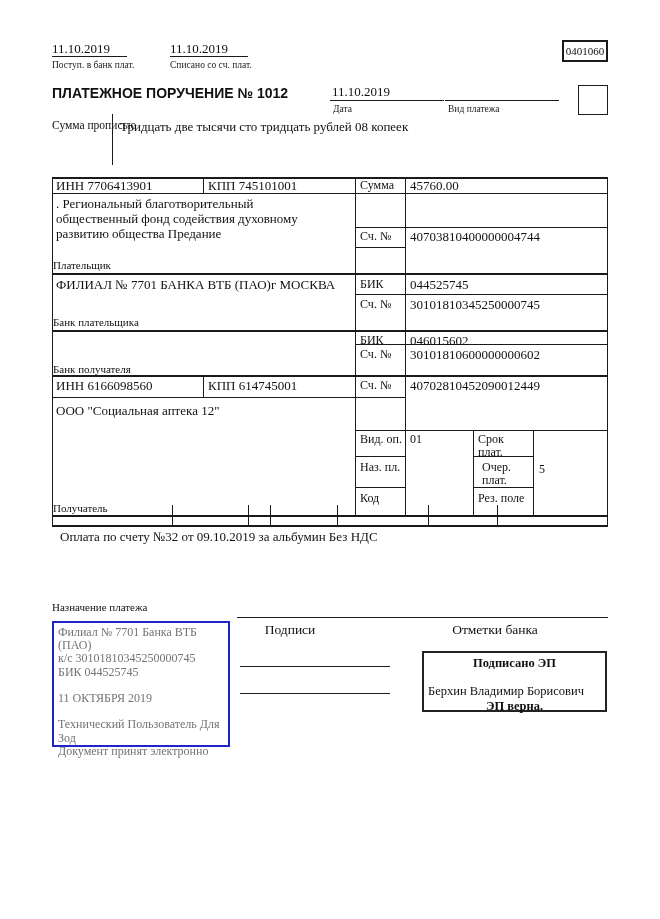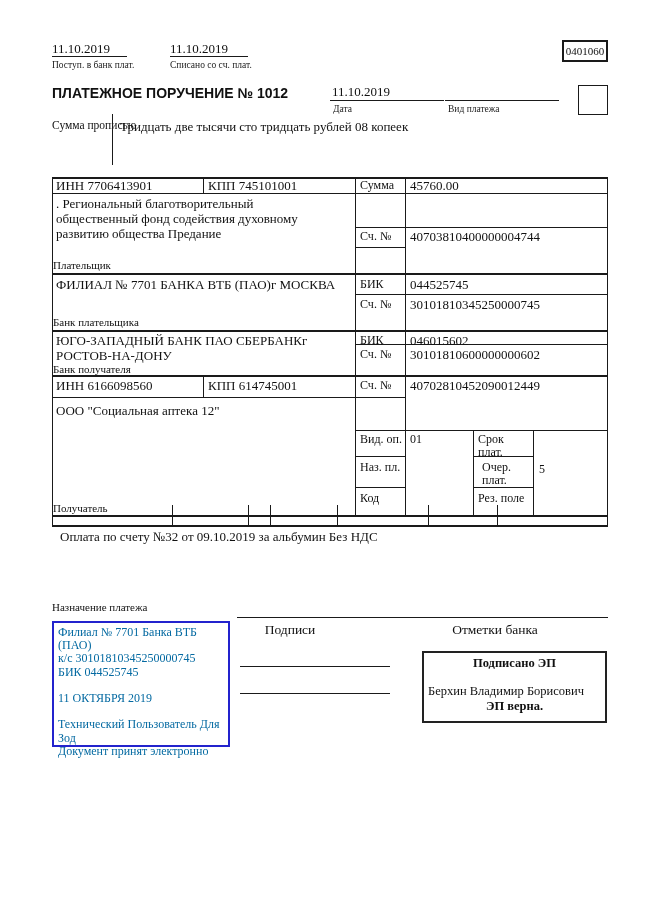--- a/index.html
+++ b/index.html
@@ -14,21 +14,21 @@
   .val{font-size:13px;line-height:15px;white-space:nowrap;}
   .cellpre{white-space:pre-line;}
   .seclabel{font-size:11px;line-height:12px;white-space:nowrap;}
   .tinylabel{font-size:9.5px;line-height:11px;white-space:nowrap;color:#1a1a1a;}
   .gridlabel{font-size:12px;line-height:13px;}
   .underfield{border-bottom:1px solid #1a1a1a;height:16px;font-size:13px;white-space:nowrap;padding-left:2px;}
   .title{font-family:"Liberation Sans", sans-serif;font-weight:bold;font-size:14px;white-space:nowrap;}
   .boxed{border:2px solid #1a1a1a;box-sizing:border-box;}
   .heading13{font-size:13.5px;text-align:center;white-space:nowrap;}
   .bluebox{
-    border:2px solid #2323cd;color:#0369a1;box-sizing:border-box;
+    border:2px solid #2323cd;color:#737373;box-sizing:border-box;
     font-size:12px;line-height:13.2px;padding:3px 4px;white-space:pre-line;
   }
   .stampbox{border:2px solid #222;box-sizing:border-box;font-size:12.5px;}
   .stamp-title{font-weight:bold;text-align:center;margin-top:3px;}
   .stamp-name{padding-left:4px;margin-top:13px;white-space:nowrap;}
   .stamp-kind{font-style:italic;padding-left:9px;white-space:nowrap;}
   .stamp-valid{font-weight:bold;text-align:center;}
 </style>
 </head>
 <body>
@@ -102,22 +102,20 @@
   <div class="abs val" style="left:358px;top:52px;">40703810400000004744</div>
   <div class="abs seclabel" style="left:1px;top:82px;">Плательщик</div>
 
   <div class="abs val" style="left:4px;top:100px;">ФИЛИАЛ № 7701 БАНКА ВТБ (ПАО)г МОСКВА</div>
   <div class="abs val" style="left:308px;top:100px;font-size:12px;">БИК</div>
   <div class="abs val" style="left:358px;top:100px;">044525745</div>
   <div class="abs val" style="left:308px;top:120px;font-size:12px;">Сч. №</div>
   <div class="abs val" style="left:358px;top:120px;">30101810345250000745</div>
   <div class="abs seclabel" style="left:1px;top:139px;">Банк плательщика</div>
 
-  <div class="abs val cellpre" style="left:4px;top:156px;width:296px;">ЮГО-ЗАПАДНЫЙ БАНК ПАО СБЕРБАНКг
-РОСТОВ-НА-ДОНУ</div>
   <div class="abs val" style="left:308px;top:156px;font-size:12px;">БИК</div>
   <div class="abs val" style="left:358px;top:156px;">046015602</div>
   <div class="abs val" style="left:308px;top:170px;font-size:12px;">Сч. №</div>
   <div class="abs val" style="left:358px;top:170px;">30101810600000000602</div>
   <div class="abs seclabel" style="left:1px;top:186px;">Банк получателя</div>
 
   <div class="abs val" style="left:4px;top:201px;">ИНН 6166098560</div>
   <div class="abs val" style="left:156px;top:201px;">КПП 614745001</div>
   <div class="abs val" style="left:308px;top:201px;font-size:12px;">Сч. №</div>
   <div class="abs val" style="left:358px;top:201px;">40702810452090012449</div>
@@ -161,17 +159,17 @@
 
 11 ОКТЯБРЯ 2019
 
 Технический Пользователь Для
 Зод
 Документ принят электронно</div>
 
 <div class="hl" style="left:240px;top:666px;width:150px;height:1px;"></div>
 <div class="hl" style="left:240px;top:693px;width:150px;height:1px;"></div>
 
-<div class="abs stampbox" style="left:422px;top:651px;width:185px;height:72px;">
+<div class="abs stampbox" style="left:422px;top:651px;width:185px;height:61px;">
   <div class="stamp-title">Подписано ЭП</div>
   <div class="stamp-name">Берхин Владимир Борисович</div>
   <div class="stamp-valid">ЭП верна.</div>
 </div>
 
 </body></html>

